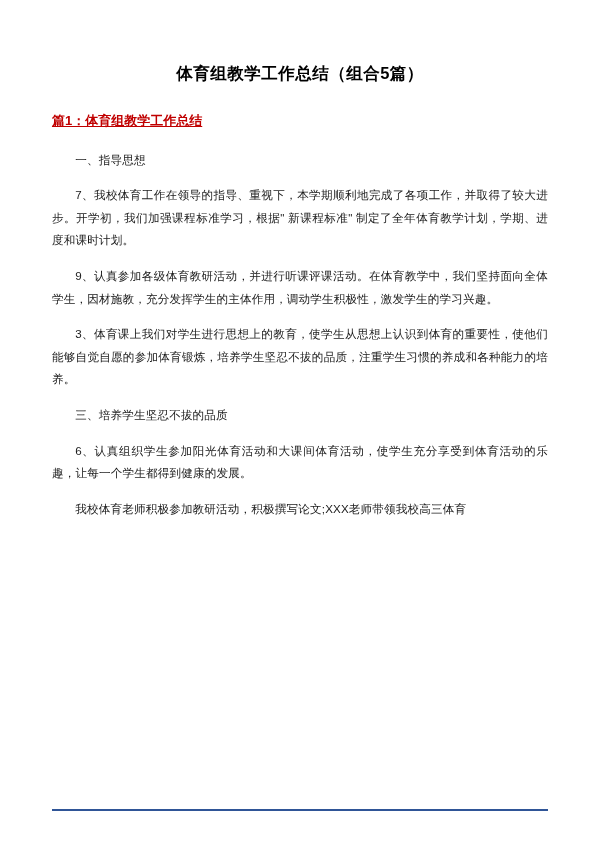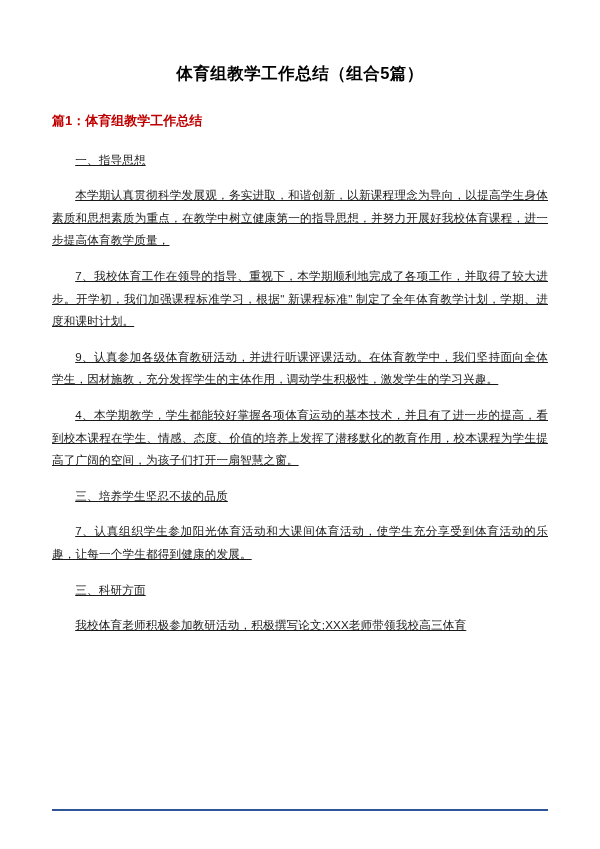--- a/index.html
+++ b/index.html
@@ -38,47 +38,44 @@
     margin: 0 0 18px 0;
     line-height: 1.5;
   }
   .para {
     font-size: 11.6px;
     line-height: 1.95;
     margin: 0 0 13px 0;
     color: #1a1a1a;
     text-align: justify;
     letter-spacing: 0.15px;
-    text-decoration: underline;
   }
   .indent {
     text-indent: 2em;
   }
   .bottom-rule {
     position: absolute;
     left: 52px;
     right: 52px;
     bottom: 38px;
     height: 2px;
     background: #2f5597;
   }
 </style>
 </head>
 <body>
 
 <div class="page">
 
   <h1 class="doc-title">体育组教学工作总结（组合5篇）</h1>
 
-  <div class="section-heading" style="color: rgb(192, 0, 0);">篇1：体育组教学工作总结</div>
+  <div class="section-heading" style="color: rgb(192, 0, 0); text-decoration: underline;">篇1：体育组教学工作总结</div>
 
   <p class="para indent">一、指导思想</p>
-  <p class="para indent">本学期认真贯彻科学发展观，务实进取，和谐创新，以新课程理念为导向，以提高学生身体素质和思想素质为重点，在教学中树立健康第一的指导思想，并努力开展好我校体育课程，进一步提高体育教学质量，</p>
   <p class="para indent">7、我校体育工作在领导的指导、重视下，本学期顺利地完成了各项工作，并取得了较大进步。开学初，我们加强课程标准学习，根据" 新课程标准" 制定了全年体育教学计划，学期、进度和课时计划。</p>
   <p class="para indent">9、认真参加各级体育教研活动，并进行听课评课活动。在体育教学中，我们坚持面向全体学生，因材施教，充分发挥学生的主体作用，调动学生积极性，激发学生的学习兴趣。</p>
-  <p class="para indent">4、本学期教学，学生都能较好掌握各项体育运动的基本技术，并且有了进一步的提高，看到校本课程在学生、情感、态度、价值的培养上发挥了潜移默化的教育作用，校本课程为学生提高了广阔的空间，为孩子们打开一扇智慧之窗。</p>
+  <p class="para indent">3、体育课上我们对学生进行思想上的教育，使学生从思想上认识到体育的重要性，使他们能够自觉自愿的参加体育锻炼，培养学生坚忍不拔的品质，注重学生习惯的养成和各种能力的培养。</p>
   <p class="para indent">三、培养学生坚忍不拔的品质</p>
-  <p class="para indent">7、认真组织学生参加阳光体育活动和大课间体育活动，使学生充分享受到体育活动的乐趣，让每一个学生都得到健康的发展。</p>
-  <p class="para indent">三、科研方面</p>
+  <p class="para indent">6、认真组织学生参加阳光体育活动和大课间体育活动，使学生充分享受到体育活动的乐趣，让每一个学生都得到健康的发展。</p>
   <p class="para indent">我校体育老师积极参加教研活动，积极撰写论文;XXX老师带领我校高三体育</p>
 
   <div class="bottom-rule" style="background: rgb(47, 85, 151);"></div>
 </div>
 
 </body></html>

